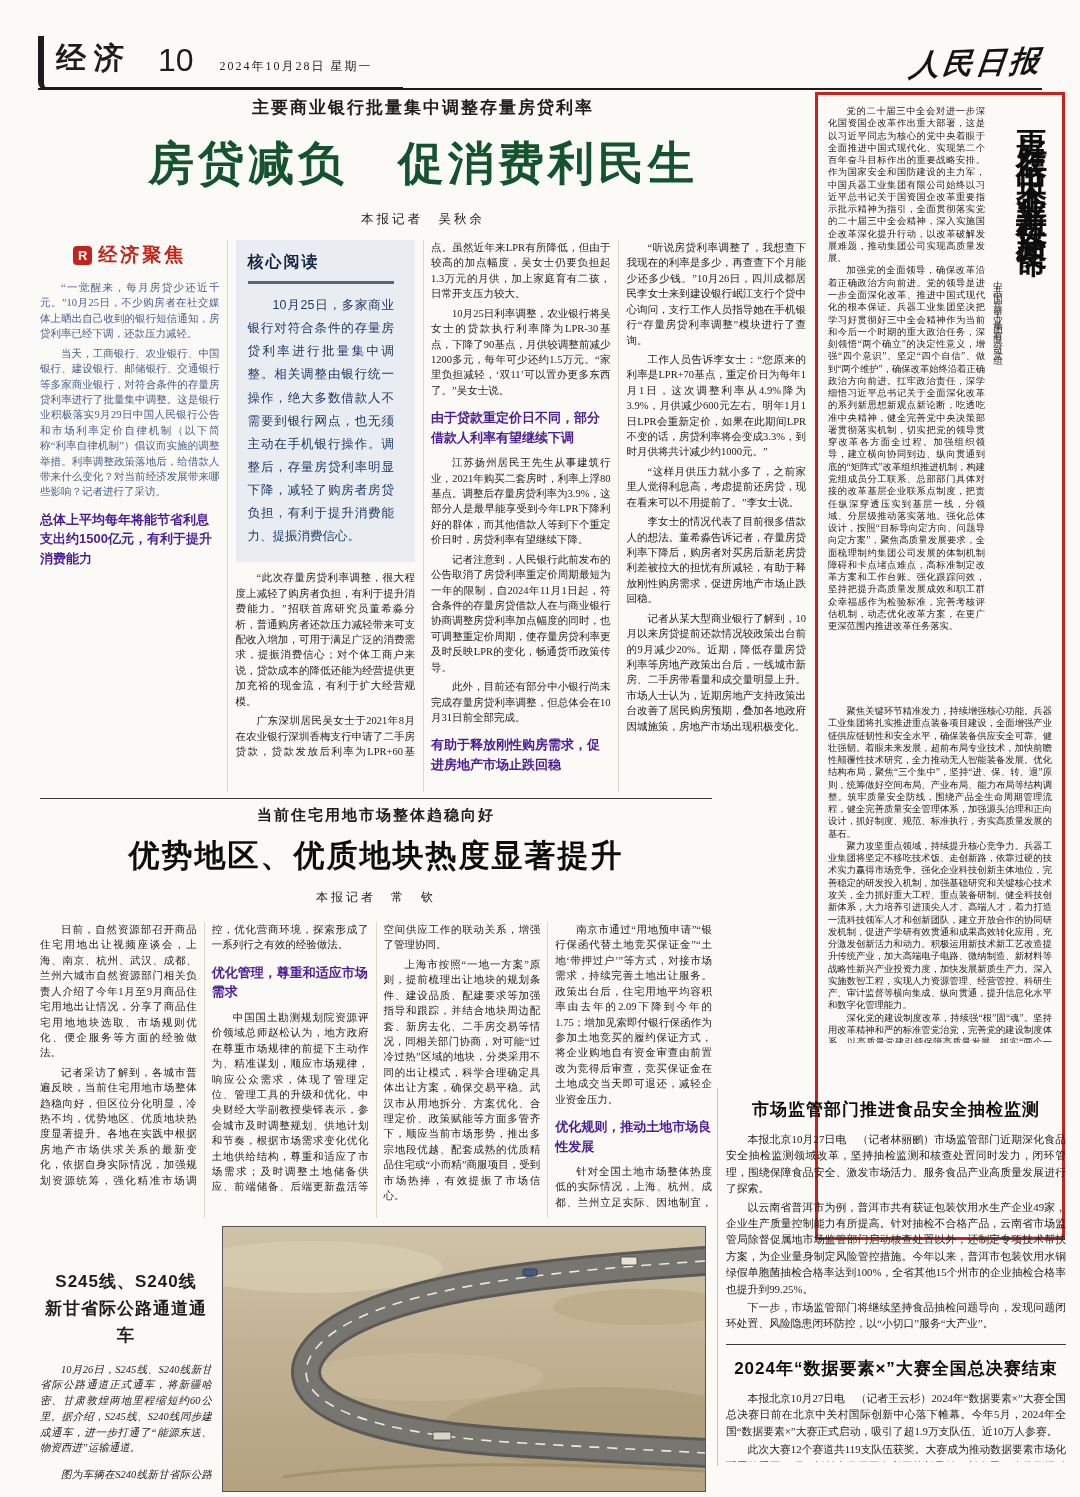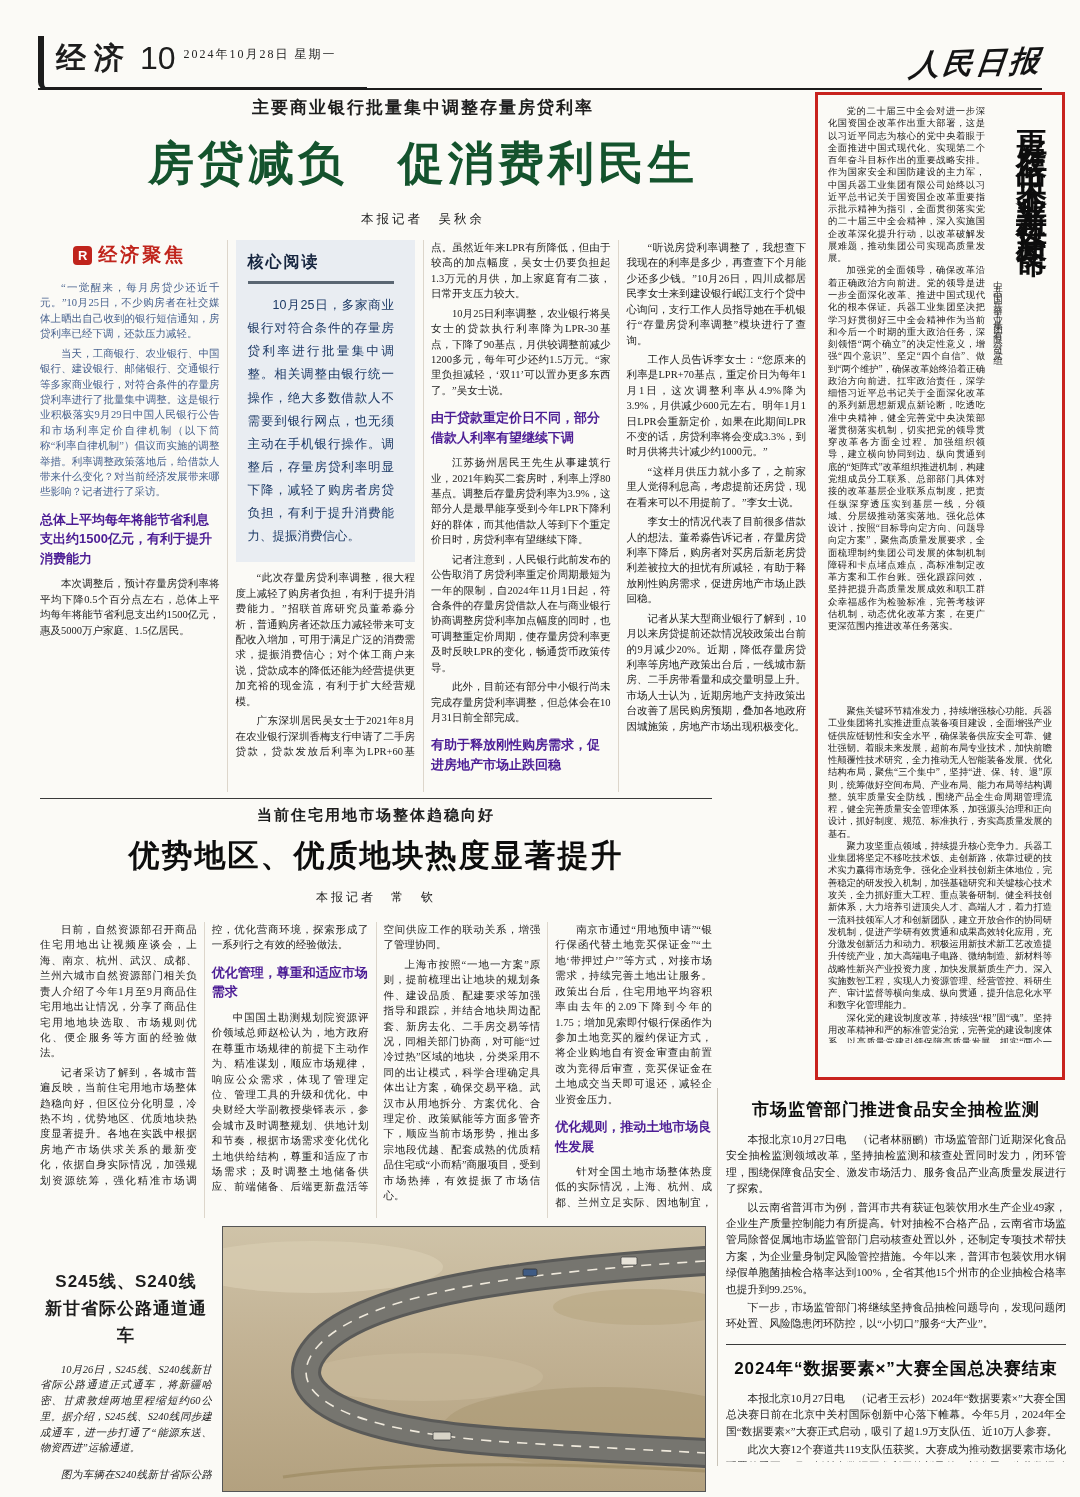--- a/index.html
+++ b/index.html
@@ -1,20 +1,20 @@
 <!DOCTYPE html>
 <html><head>
 <meta charset="utf-8">
 <style>
   html,body{margin:0;padding:0;background:#e8e6e1;}
   .page{position:relative;width:1080px;height:1497px;margin:0 auto;background:#fbfaf6;
         font-family:"Liberation Serif","DejaVu Serif",serif;color:#1d1d1d;overflow:hidden;}
   
   .hd{position:absolute;left:38px;top:34px;right:38px;height:54px;border-bottom:2px solid #1c1c1c;}
-  .hd-bracket{position:absolute;left:0;bottom:-2px;display:flex;align-items:center;gap:8px;
+  .hd-bracket{position:absolute;left:0;bottom:-2px;display:flex;align-items:flex-end;gap:26px;
         border-left:6px solid #1c1c1c;border-bottom:3px solid #1c1c1c;border-radius:0 0 0 8px;
         padding:2px 30px 8px 12px;}
   .hd-section{font-size:30px;font-weight:700;letter-spacing:8px;font-family:"Liberation Sans","DejaVu Sans",sans-serif;}
   .hd-pageno{font-size:32px;font-weight:400;font-family:"Liberation Sans","DejaVu Sans",sans-serif;}
   .hd-date{font-size:12px;letter-spacing:2px;color:#222;transform:translateY(-4px);}
   .hd-masthead{position:absolute;right:0;bottom:4px;font-size:30px;font-weight:700;font-style:italic;
         letter-spacing:3px;transform:skewX(-8deg) rotate(-2deg);color:#141414;}
   
   .main-art{position:absolute;left:40px;top:96px;width:766px;}
   .kicker{font-size:17px;font-weight:700;text-align:center;letter-spacing:2px;
@@ -34,21 +34,21 @@
         font-family:"Liberation Sans","DejaVu Sans",sans-serif;}
   .focus-txt{font-size:19px;font-weight:800;color:#c0241c;letter-spacing:3px;
         font-family:"Liberation Sans","DejaVu Sans",sans-serif;}
   .corebox{background:#e9edf2;padding:12px 21px 14px 12px;margin:2px 0 8px 0;break-inside:avoid;}
   .corebox-title{font-size:16px;font-weight:700;letter-spacing:2px;color:#16253f;padding-bottom:8px;
         border-bottom:3px solid #5a6672;margin-bottom:10px;
         font-family:"Liberation Sans","DejaVu Sans",sans-serif;}
   .corebox-body{font-size:12.5px;line-height:1.85;color:#1d3a66;text-align:justify;text-indent:2em;
         font-family:"Liberation Sans","DejaVu Sans",sans-serif;}
   
-  .redbox{position:absolute;left:815px;top:92px;width:250px;height:988px;border:3px solid #c8231e;
+  .redbox{position:absolute;left:815px;top:92px;width:250px;height:1148px;border:3px solid #c8231e;
         background:#fbfaf6;padding:10px 10px;box-sizing:border-box;overflow:hidden;}
   .rb-top{display:flex;height:600px;overflow:hidden;}
   .rb-text{flex:1;overflow:hidden;}
   .rb-text p,.rb-bottom p{margin:0;font-size:9.3px;line-height:1.32;text-align:justify;text-indent:2em;color:#222;}
   .rb-attr{writing-mode:vertical-rl;text-orientation:upright;font-size:9.5px;letter-spacing:5px;
         color:#333;margin:168px 4px 0 6px;}
   .rb-head{writing-mode:vertical-rl;text-orientation:upright;font-size:31px;font-weight:900;
         letter-spacing:9px;color:#0d0d0d;margin-left:2px;
         font-family:"Liberation Sans","DejaVu Sans",sans-serif;}
   .rb-bottom{height:338px;overflow:hidden;}
@@ -98,21 +98,20 @@
   </div>
 
   <div class="main-cols">
     <div class="focus">
       <span class="focus-logo">R</span>
       <span class="focus-txt">经济聚焦</span>
     </div>
     <p class="np lede">“一觉醒来，每月房贷少还近千元。”10月25日，不少购房者在社交媒体上晒出自己收到的银行短信通知，房贷利率已经下调，还款压力减轻。</p>
     <p class="np lede">当天，工商银行、农业银行、中国银行、建设银行、邮储银行、交通银行等多家商业银行，对符合条件的存量房贷利率进行了批量集中调整。这是银行业积极落实9月29日中国人民银行公告和市场利率定价自律机制（以下简称“利率自律机制”）倡议而实施的调整举措。利率调整政策落地后，给借款人带来什么变化？对当前经济发展带来哪些影响？记者进行了采访。</p>
     <div class="subhead">总体上平均每年将能节省利息支出约1500亿元，有利于提升消费能力</div>
-    <p class="np">本次调整后，预计存量房贷利率将平均下降0.5个百分点左右，总体上平均每年将能节省利息支出约1500亿元，惠及5000万户家庭、1.5亿居民。</p>
     <div class="corebox">
       <div class="corebox-title">核心阅读</div>
       <div class="corebox-body">10月25日，多家商业银行对符合条件的存量房贷利率进行批量集中调整。相关调整由银行统一操作，绝大多数借款人不需要到银行网点，也无须主动在手机银行操作。调整后，存量房贷利率明显下降，减轻了购房者房贷负担，有利于提升消费能力、提振消费信心。</div>
     </div>
     <p class="np">“此次存量房贷利率调整，很大程度上减轻了购房者负担，有利于提升消费能力。”招联首席研究员董希淼分析，普通购房者还款压力减轻带来可支配收入增加，可用于满足广泛的消费需求，提振消费信心；对个体工商户来说，贷款成本的降低还能为经营提供更加充裕的现金流，有利于扩大经营规模。</p>
     <p class="np">广东深圳居民吴女士于2021年8月在农业银行深圳香梅支行申请了二手房贷款，贷款发放后利率为LPR+60基点。虽然近年来LPR有所降低，但由于较高的加点幅度，吴女士仍要负担起1.3万元的月供，加上家庭育有二孩，日常开支压力较大。</p>
     <p class="np">10月25日利率调整，农业银行将吴女士的贷款执行利率降为LPR-30基点，下降了90基点，月供较调整前减少1200多元，每年可少还约1.5万元。“家里负担减轻，‘双11’可以置办更多东西了。”吴女士说。</p>
     <div class="subhead">由于贷款重定价日不同，部分借款人利率有望继续下调</div>
     <p class="np">江苏扬州居民王先生从事建筑行业，2021年购买二套房时，利率上浮80基点。调整后存量房贷利率为3.9%，这部分人是最早能享受到今年LPR下降利好的群体，而其他借款人等到下个重定价日时，房贷利率有望继续下降。</p>
     <p class="np">记者注意到，人民银行此前发布的公告取消了房贷利率重定价周期最短为一年的限制，自2024年11月1日起，符合条件的存量房贷借款人在与商业银行协商调整房贷利率加点幅度的同时，也可调整重定价周期，使存量房贷利率更及时反映LPR的变化，畅通货币政策传导。</p>

